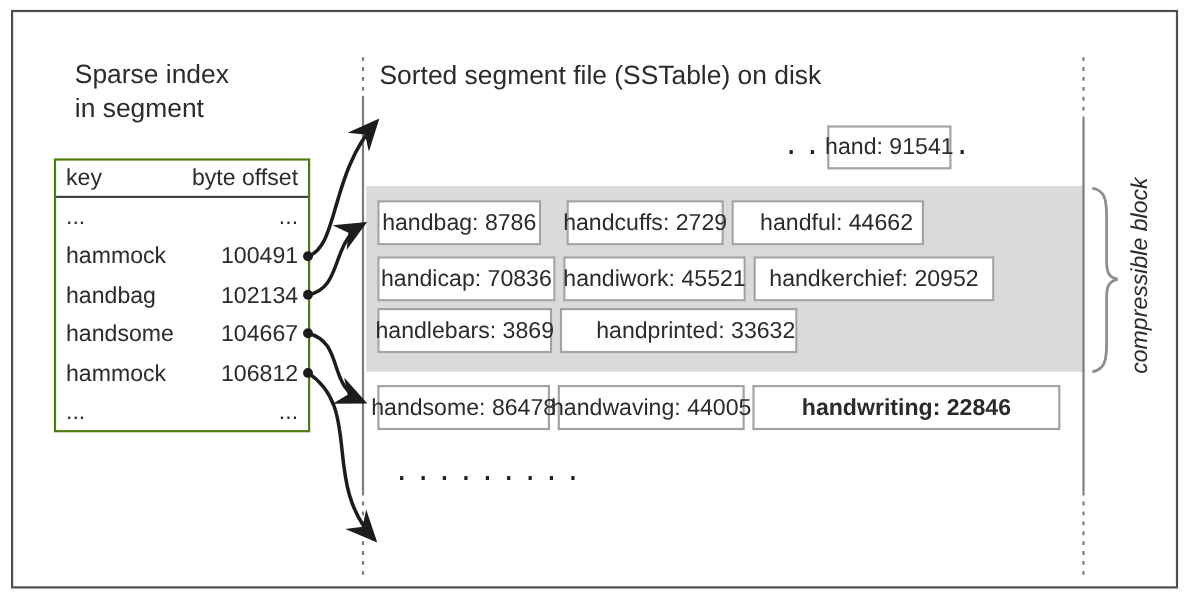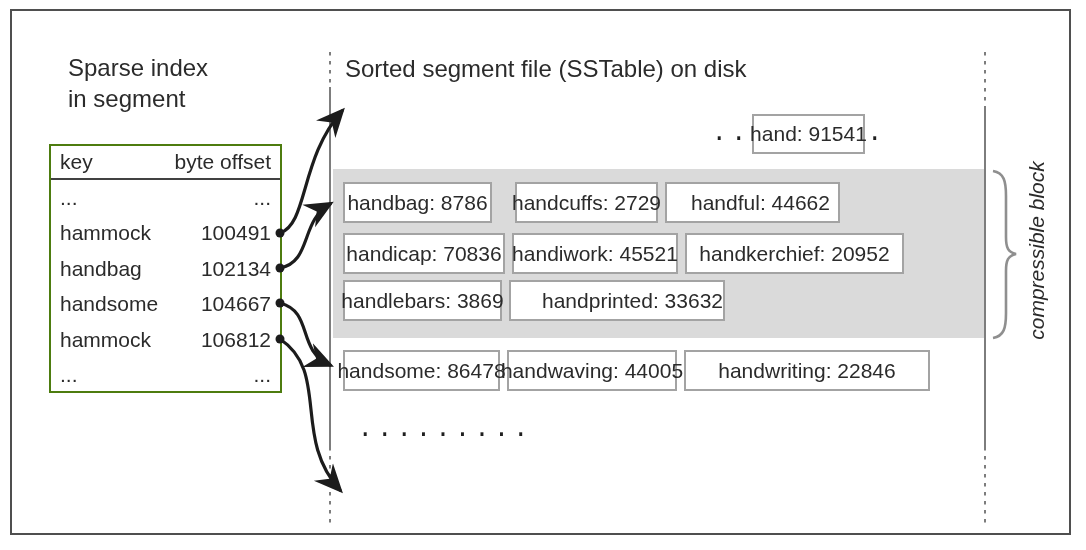--- a/index.html
+++ b/index.html
@@ -93,21 +93,21 @@
     </div>
     <div class="block-row" style="top:111px;">
       <div class="cell" style="width:159px;">handlebars: 3869</div>
       <div class="cell" style="width:216px;padding-left:31px;">handprinted: 33632</div>
     </div>
   </div>
 
   <div class="after-row">
     <div class="cell" style="width:157px;">handsome: 86478</div>
     <div class="cell" style="width:170px;">handwaving: 44005</div>
-    <div class="cell" style="width:246px;">handwriting: 22846</div>
+    <div class="cell" style="width:280px;font-weight:bold;">handwriting: 22846</div>
   </div>
 
   <div class="dots" style="left:358px;top:414px;">.........</div>
 
   <div class="brace-label">compressible block</div>
 
   <svg class="overlay" width="1086" height="550" viewBox="0 0 1086 550">
     <defs>
       <marker id="ah" viewBox="0 0 10 10" refX="8.5" refY="5" markerWidth="9" markerHeight="9" orient="auto">
         <path d="M0,0.5 L10,5 L0,9.5 L3.2,5 Z" fill="#1c1c1c"></path>

